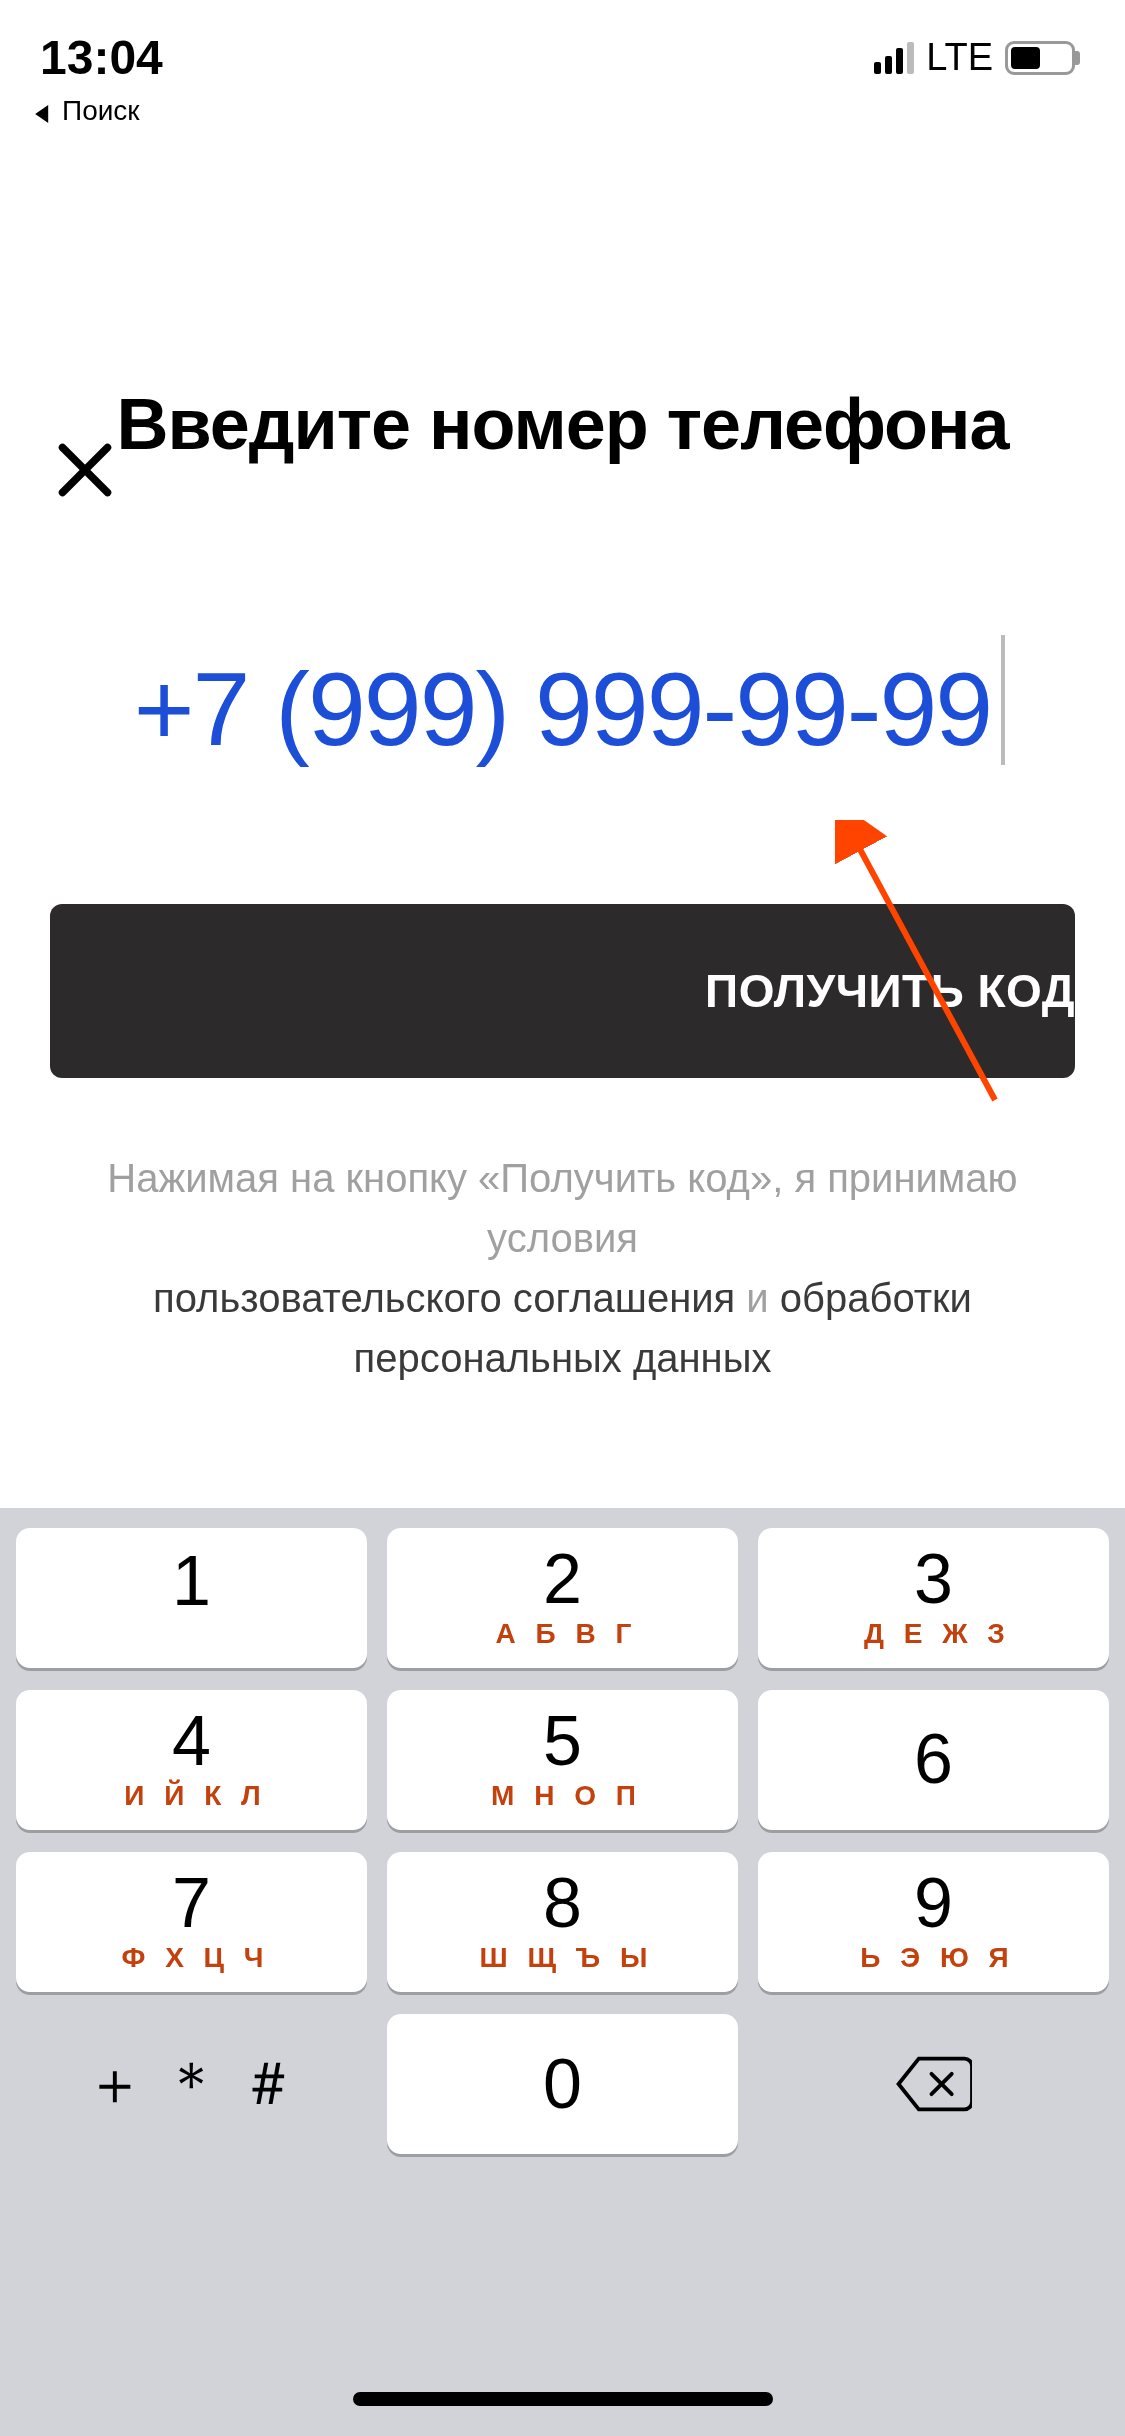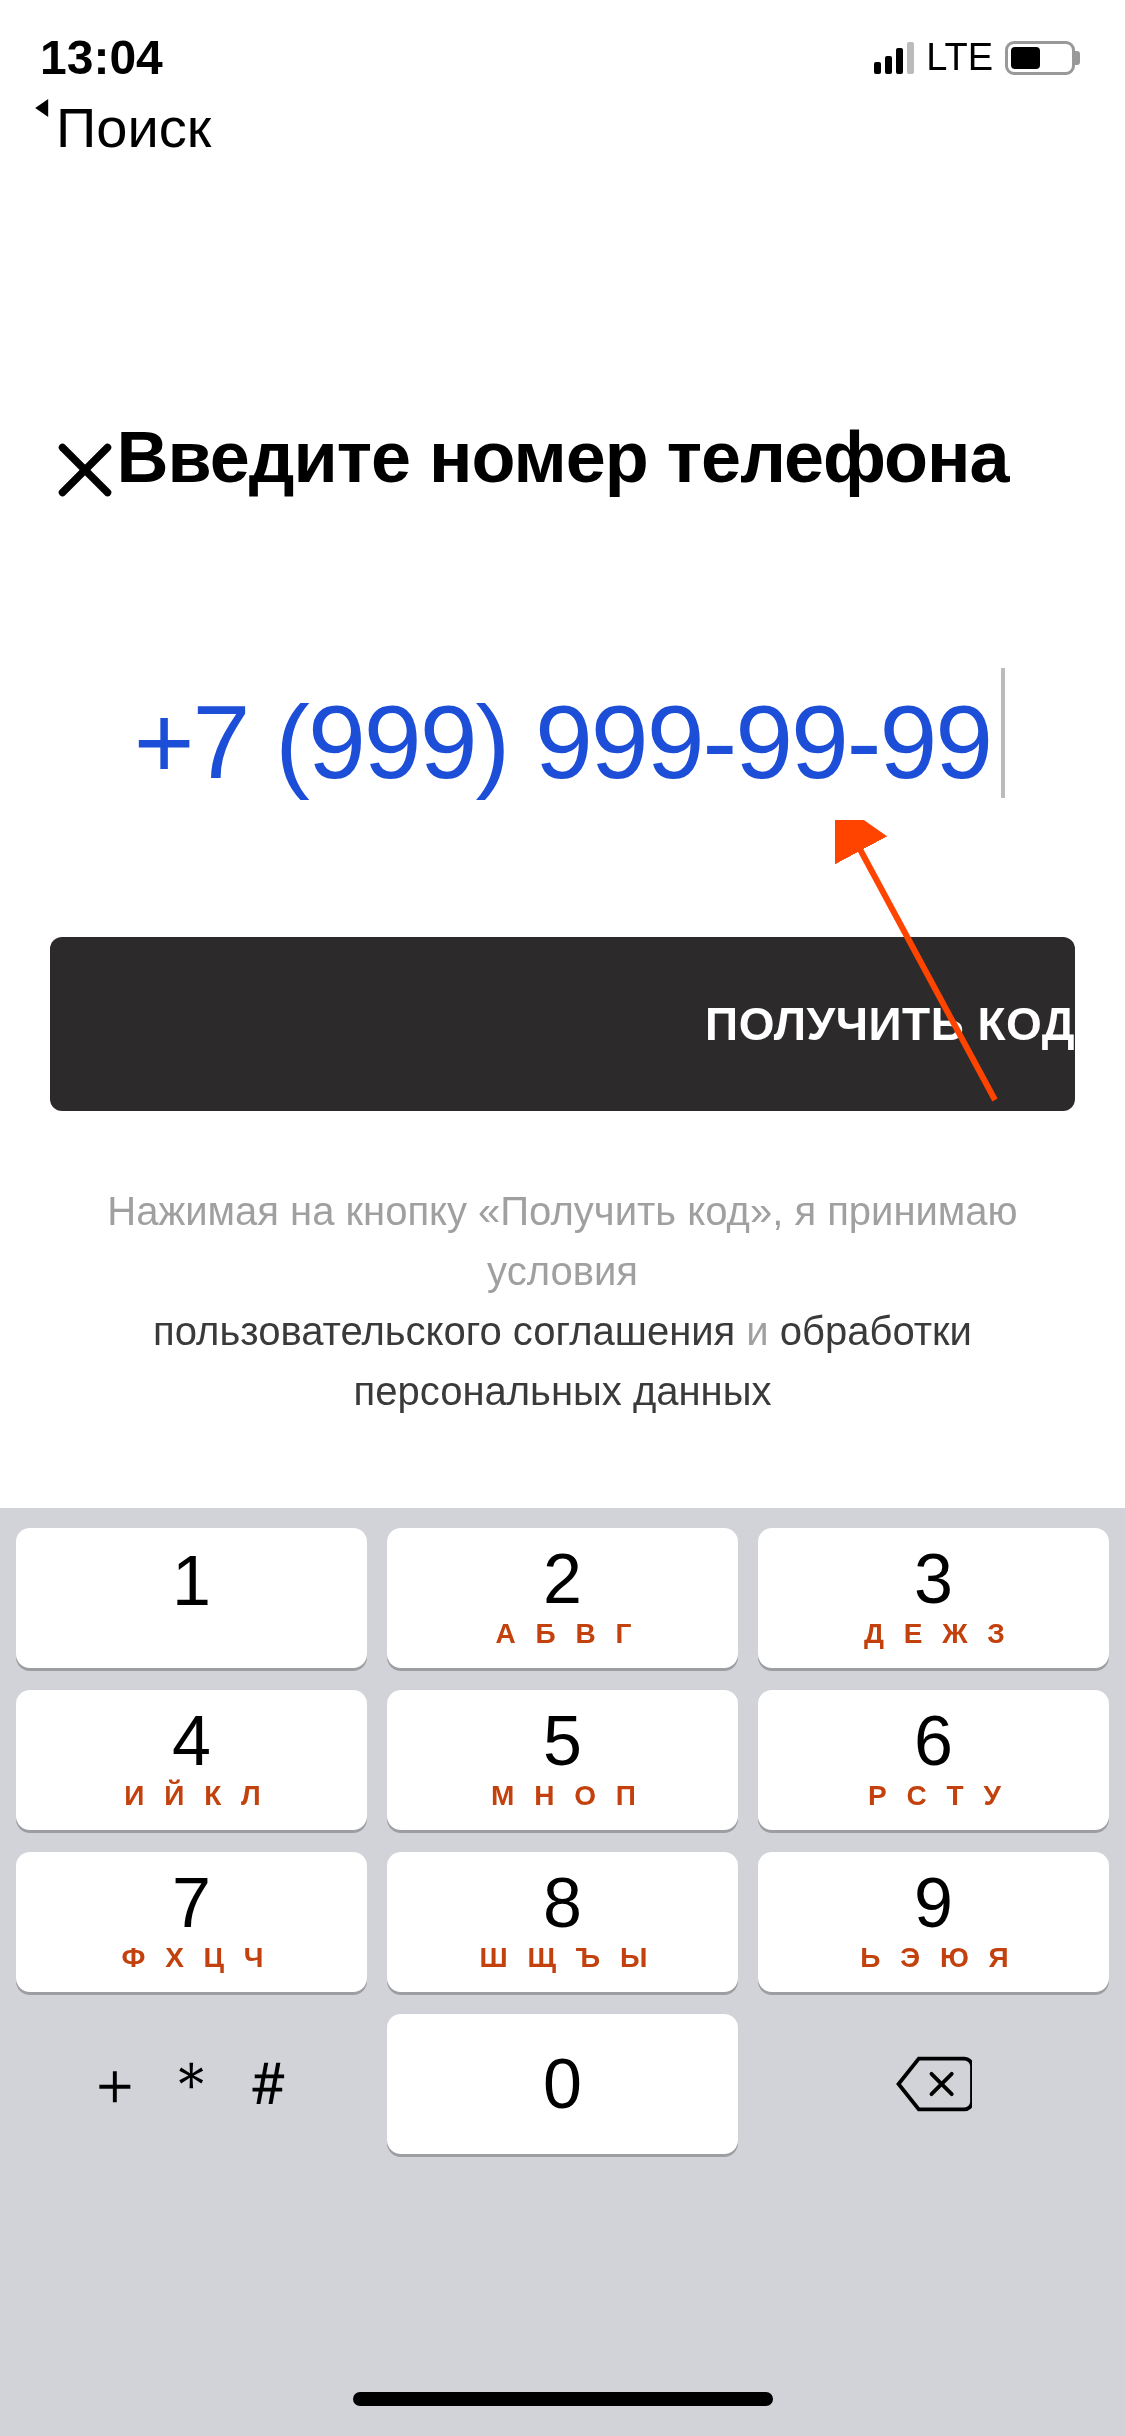--- a/index.html
+++ b/index.html
@@ -66,24 +66,24 @@
       border-radius:0 3px 3px 0;
     }
     .battery-fill {
       width: 50%;
       height: 100%;
       background: #000;
       border-radius: 4px;
     }
     .back-search {
       padding: 0 30px 20px;
-      font-size: 56px;
-      display: flex;
-      align-items: flex-start;
-      gap: 0;
+      font-size: 28px;
+      display: flex;
+      align-items: flex-end;
+      gap: 6px;
     }
     .back-search svg { width: 26px; height: 26px; }
     .close-btn {
       position: absolute;
       top: 440px;
       left: 55px;
       width: 60px;
       height: 60px;
       background: none;
       border: none;
@@ -360,21 +360,20 @@
     <button class="key">
       <div class="key-digit">4</div>
       <div class="key-letters">И Й К Л</div>
     </button>
     <button class="key">
       <div class="key-digit">5</div>
       <div class="key-letters">М Н О П</div>
     </button>
     <button class="key">
       <div class="key-digit">6</div>
-      <div class="key-letters">Р С Т У</div>
     </button>
   </div>
   <div class="key-row">
     <button class="key">
       <div class="key-digit">7</div>
       <div class="key-letters">Ф Х Ц Ч</div>
     </button>
     <button class="key">
       <div class="key-digit">8</div>
       <div class="key-letters">Ш Щ Ъ Ы</div>

